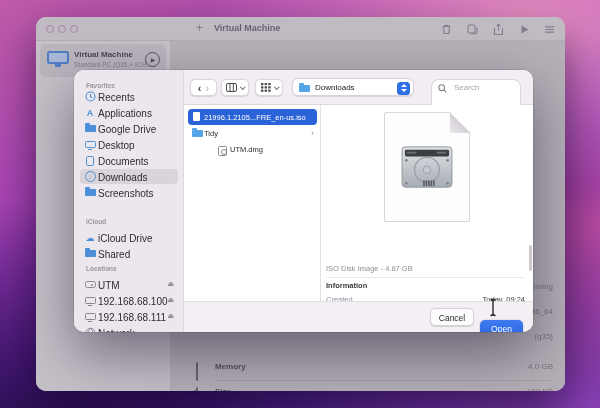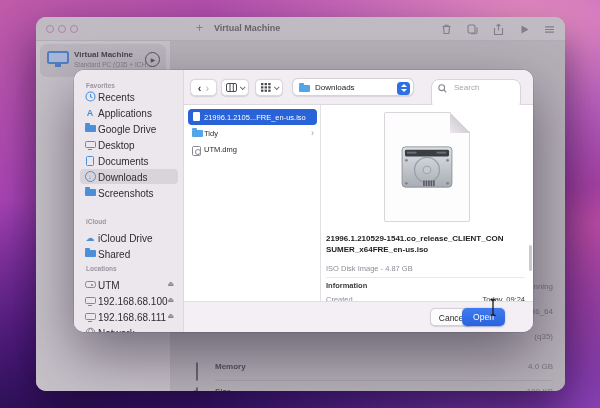--- a/index.html
+++ b/index.html
@@ -99,21 +99,21 @@
   .pv-kind{position:absolute;left:5px;top:159px;font-size:7.5px;color:#908b95;}
   .pv-div{position:absolute;left:5px;right:8px;top:172px;height:1px;background:#ecε9ed;background:#ece9ed;}
   .pv-info{position:absolute;left:5px;top:176px;font-size:7.5px;font-weight:bold;color:#3a383d;}
   .pv-created{position:absolute;left:5px;top:190px;font-size:7.5px;color:#908b95;}
   .pv-date{position:absolute;right:8px;top:190px;font-size:7.5px;color:#3a383d;}
   .pv-scroll{position:absolute;right:1px;top:140px;width:3px;height:26px;border-radius:2px;background:#ccc8ce;}
 
   .sh-bottom{position:absolute;left:110px;right:0;bottom:0;height:31px;background:#f3eff4;border-top:1px solid #e2dde3;}
   .btn{position:absolute;top:6px;height:18px;border-radius:5px;font-size:8.5px;text-align:center;line-height:18px;}
   .btn.cancel{left:246px;width:44px;background:#fdfcfd;border:1px solid #d5d0d6;color:#2b2a2e;box-shadow:0 .5px 1px rgba(0,0,0,.12);}
-  .btn.open{left:278px;width:43px;background:linear-gradient(#3f7bf0,#2a63dd);color:#fff;box-shadow:0 .5px 1.5px rgba(20,60,160,.4);}
+  .btn.open{left:296px;width:43px;background:linear-gradient(#3f7bf0,#2a63dd);color:#fff;box-shadow:0 .5px 1.5px rgba(20,60,160,.4);margin-top:12px;}
   .cursor{position:absolute;left:413px;top:228px;z-index:50;}
 </style>
 </head>
 <body>
 
 <div class="stage">
 
   <div class="win">
     <div class="titlebar">
       <span class="light" style="left:10px;"></span>
@@ -321,21 +321,21 @@
         <div class="fsel">
           <span class="ic-page-w"></span>
           <span class="lb">21996.1.2105...FRE_en-us.iso</span>
         </div>
       </div>
       <div class="frow" style="top:21px;">
         <span class="fic ic-folder" style="color:#54a5e8;"></span>
         <span class="lb">Tidy</span>
         <span class="disc">›</span>
       </div>
-      <div class="frow" style="top:37px;">
+      <div class="frow" style="top:37px;margin-left:26px;">
         <span class="fic ic-dmg"></span>
         <span class="lb">UTM.dmg</span>
       </div>
     </div>
 
     <div class="sh-prev">
       <div class="page">
         <svg width="58" height="46" viewBox="0 0 60 48" style="position:absolute;left:13px;top:31px;">
           <defs>
             <linearGradient id="hd" x1="0" y1="0" x2="0" y2="1">
@@ -356,24 +356,20 @@
           <g fill="#55585e">
             <rect x="26" y="38" width="1.6" height="6"></rect>
               <rect x="28.6" y="38" width="1.6" height="6"></rect>
             <rect x="31.2" y="38" width="1.6" height="6"></rect>
               <rect x="33.8" y="38" width="1.6" height="6"></rect>
             <rect x="36.4" y="38" width="1.6" height="6"></rect>
           </g>
         </svg>
       </div>
       <div class="fold"></div>
-      <div class="pv-name">
-        <span>21996.1.210529-1541.co_release_CLIENT_CON</span><br>
-        <span>SUMER_x64FRE_en-us.iso</span>
-      </div>
       <span class="pv-kind">ISO Disk Image - 4.87 GB</span>
       <span class="pv-div"></span>
       <span class="pv-info">Information</span>
       <span class="pv-created">Created</span>
       <span class="pv-date">Today, 09:24</span>
       <span class="pv-scroll"></span>
     </div>
 
     <div class="sh-bottom">
       <div class="btn cancel">Cancel</div>

